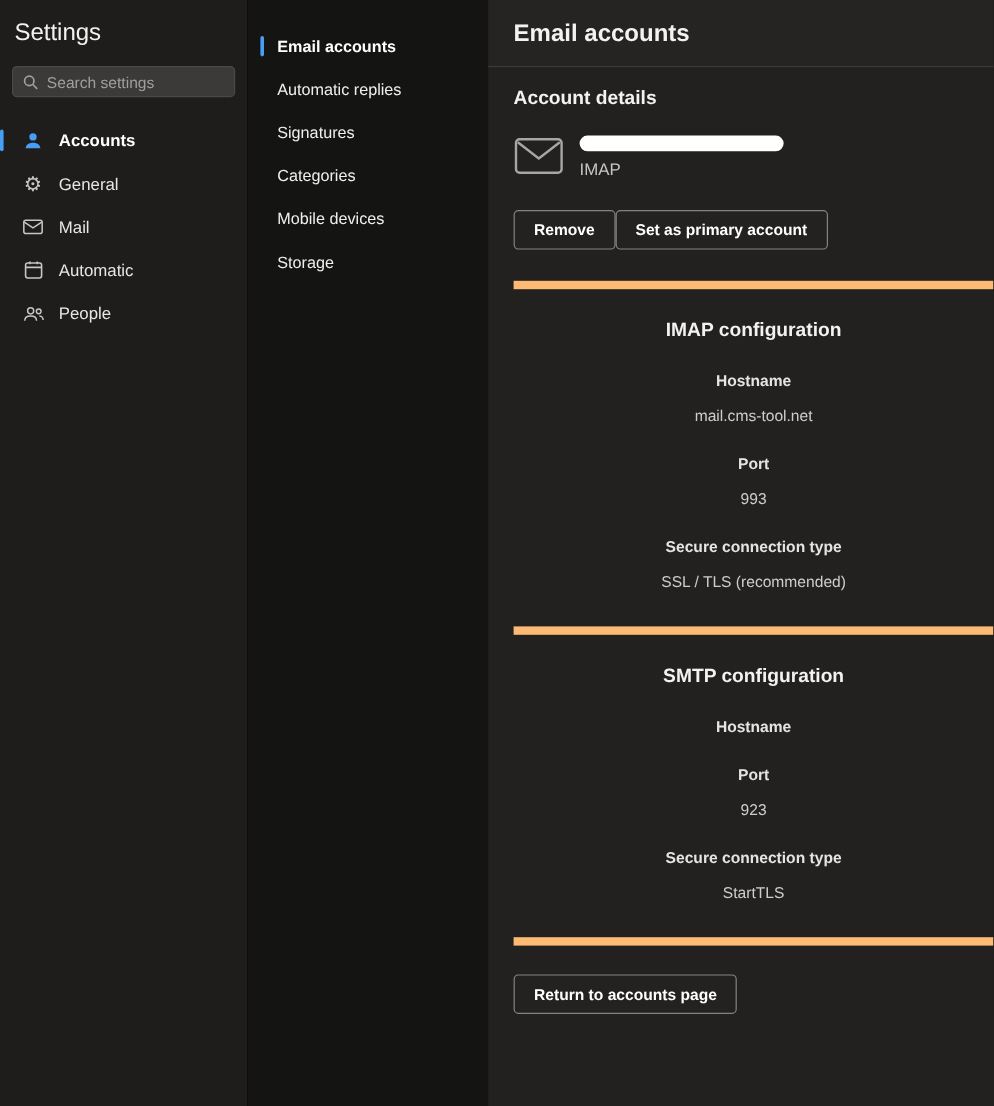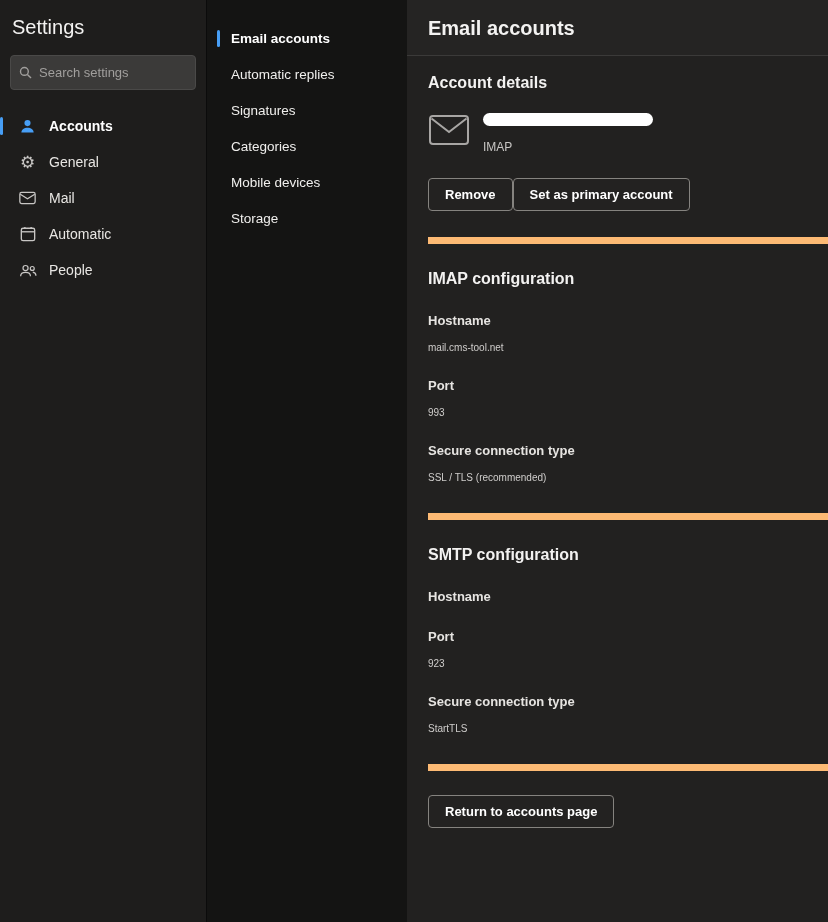--- a/index.html
+++ b/index.html
@@ -26,21 +26,21 @@
     color: #f3f2f1;
     padding: 6px 4px 16px 4px;
   }
   .search-box {
     display: flex;
     align-items: center;
     gap: 7px;
     background: #3b3a39;
     border: 1px solid #4a4948;
     border-radius: 4px;
-    height: 35px;
+    height: 26px;
     padding: 0 8px;
     margin: 0 2px 18px 2px;
   }
   .search-box svg { flex-shrink: 0; }
   .search-box input {
     background: transparent;
     border: none;
     outline: none;
     color: #f3f2f1;
     font-family: "Liberation Sans", sans-serif;
@@ -129,42 +129,42 @@
   .account-row { display: flex; align-items: flex-start; gap: 13px; margin-top: 20px; }
   .mail-big-icon { color: #a8a6a4; margin-top: 2px; }
   .account-meta { display: flex; flex-direction: column; }
   .redacted-pill {
     width: 170px;
     height: 13px;
     background: #ffffff;
     border-radius: 7px;
     margin-top: 1px;
   }
-  .account-type { font-size: 12px; color: #c8c6c4; margin-top: 14px; }
+  .account-type { font-size: 14px; color: #c8c6c4; margin-top: 7px; }
   .button-row { margin-top: 24px; display: flex; }
   .btn {
     background: #232221;
     border: 1px solid #85837f;
     border-radius: 4px;
     color: #ffffff;
     font-family: "Liberation Sans", sans-serif;
     font-size: 13px;
     font-weight: 700;
     padding: 8px 16px;
     cursor: pointer;
   }
-  .sec-config { padding: 26px 0 30px 0; }
+  .sec-config { padding: 26px 0 30px 0; text-align: center; }
   .field-label {
     font-size: 13px;
     font-weight: 700;
     color: #e6e4e1;
     margin-top: 25px;
   }
   .field-value {
-    font-size: 10px;
+    font-size: 13px;
     color: #cfcdcb;
     margin-top: 14px;
   }
   .sec-return { padding: 24px 4px 0 0; }
 </style>
 </head>
 <body>
 
 <div class="app">
 

